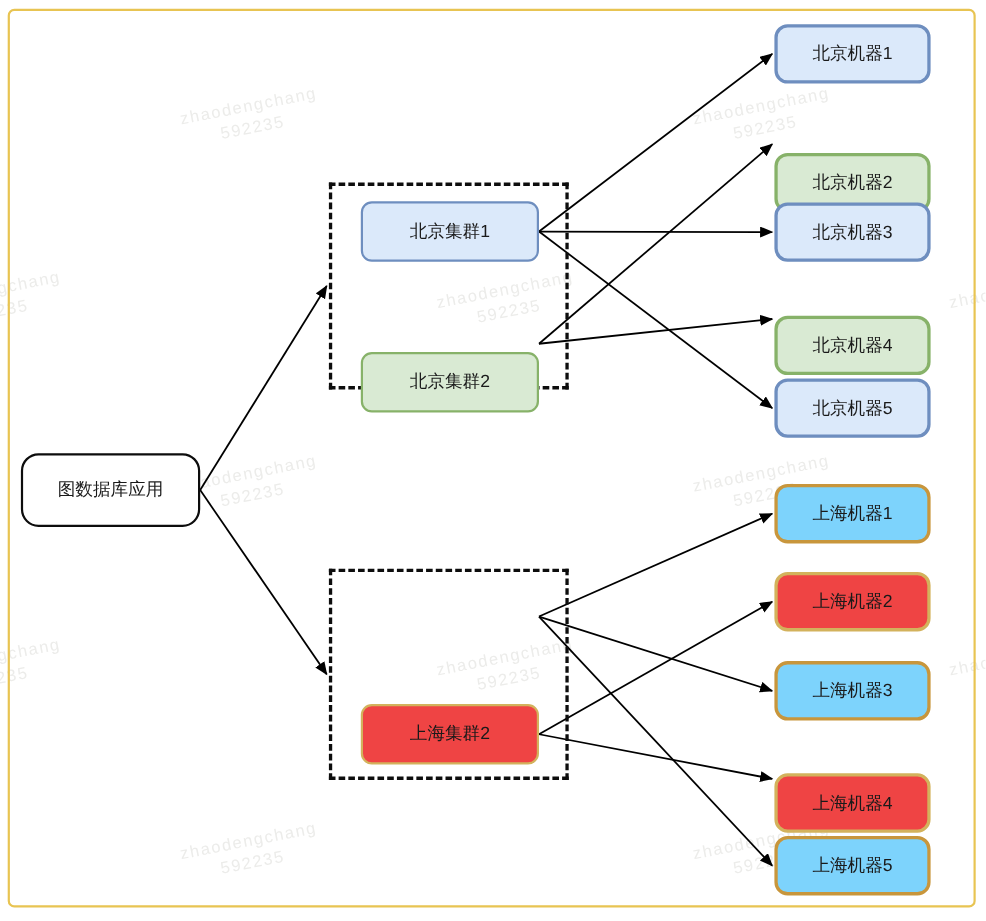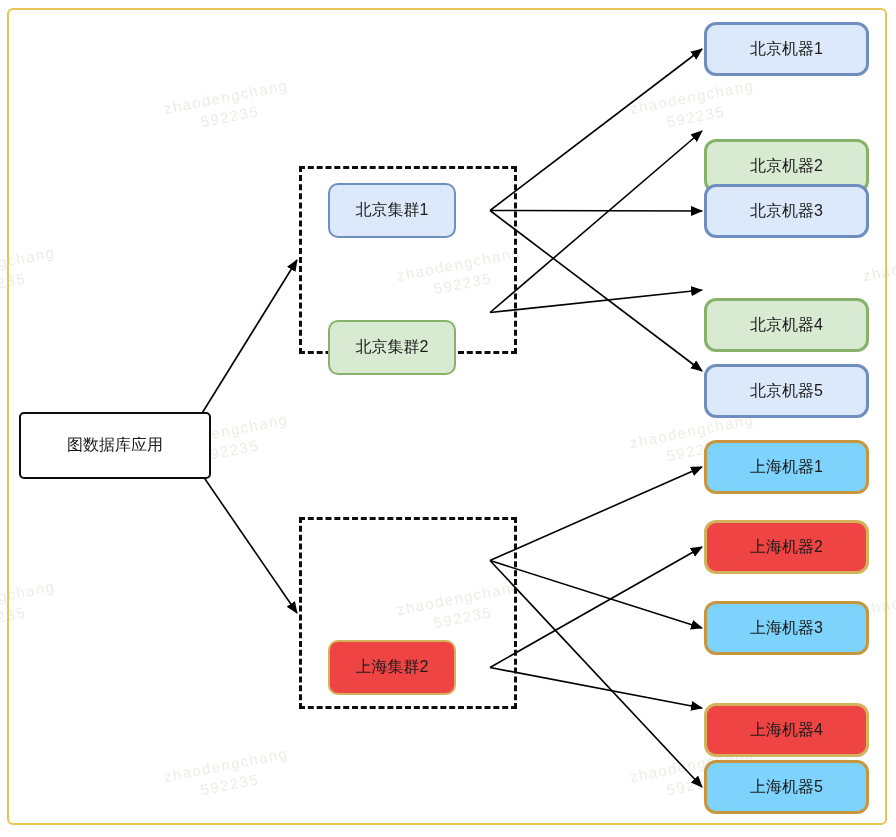--- a/index.html
+++ b/index.html
@@ -16,29 +16,29 @@
     position:absolute;z-index:1;color:#ECECEA;text-align:center;
     font-size:15px;letter-spacing:1.5px;line-height:20px;white-space:nowrap;
     transform:translate(-50%,-50%) rotate(-11deg);user-select:none;
   }
   #edge-svg{position:absolute;left:0;top:0;z-index:2;}
   .node{
     position:absolute;display:flex;align-items:center;justify-content:center;
     box-sizing:border-box;font-size:16px;color:#1a1a1a;z-index:3;
     background:#fff;border:3px solid #333;border-radius:11px;
   }
-  .app-node{left:19px;top:412px;width:192px;height:67px;border:2.5px solid #0d0d0d;border-radius:5px;background:#ffffff;}
+  .app-node{left:19px;top:412px;width:163px;height:67px;border:2.5px solid #0d0d0d;border-radius:16px;background:#ffffff;}
   .group{
     position:absolute;box-sizing:border-box;border:3px dashed #0d0d0d;
     background:transparent;z-index:2;
   }
   #g-bj{left:299px;top:166px;width:218px;height:188px;}
   #g-sh{left:299px;top:517px;width:218px;height:192px;}
-  .cluster{left:328px;width:128px;height:55px;border-width:2.5px;border-radius:10px;}
-  .machine{left:704px;width:165px;height:54px;border-width:3px;border-radius:12px;}
+  .cluster{left:328px;width:162px;height:55px;border-width:2.5px;border-radius:10px;}
+  .machine{left:704px;width:142px;height:54px;border-width:3px;border-radius:12px;}
   [data-color="blue"]  {background:#DBE9FA;border-color:#6E8EBF;}
   [data-color="green"] {background:#D9EAD3;border-color:#87B269;margin-top:35px;}
   [data-color="orange"]{background:#7dd3fc;border-color:#C8963C;}
   [data-color="yellow"]{background:#ef4444;border-color:#D3B25C;}
 </style>
 </head>
 <body>
 
 <div id="canvas">
 
@@ -120,22 +120,22 @@
 
   <div class="node app-node">图数据库应用</div>
 
   <div class="node cluster" style="top:183px" data-color="blue">北京集群1</div>
   <div class="node cluster" style="top:285px" data-color="green">北京集群2</div>
   <div class="node cluster" style="top:640px" data-color="yellow">上海集群2</div>
 
   <div class="node machine" style="top:22px" data-color="blue">北京机器1</div>
   <div class="node machine" style="top:104px" data-color="green">北京机器2</div>
   <div class="node machine" style="top:184px" data-color="blue">北京机器3</div>
-  <div class="node machine" style="top:263px" data-color="green">北京机器4</div>
-  <div class="node machine" style="top:364px" data-color="blue">北京机器5</div>
+  <div class="node machine" style="top:252px" data-color="green">北京机器4</div>
+  <div class="node machine" style="top:344px" data-color="blue">北京机器5</div>
 
   <div class="node machine" style="top:440px" data-color="orange">上海机器1</div>
   <div class="node machine" style="top:520px" data-color="yellow">上海机器2</div>
   <div class="node machine" style="top:601px" data-color="orange">上海机器3</div>
   <div class="node machine" style="top:703px" data-color="yellow">上海机器4</div>
   <div class="node machine" style="top:760px" data-color="orange">上海机器5</div>
 
   <div id="outer-frame"></div>
 </div>
 

